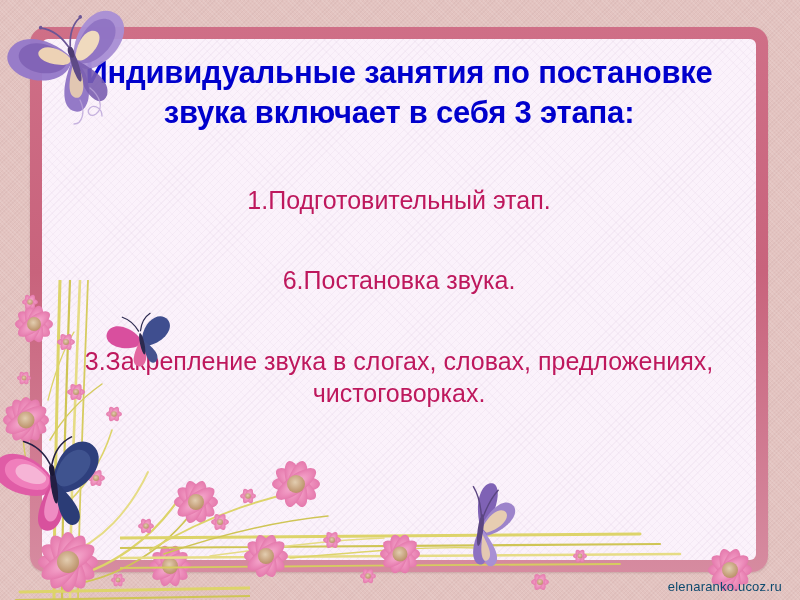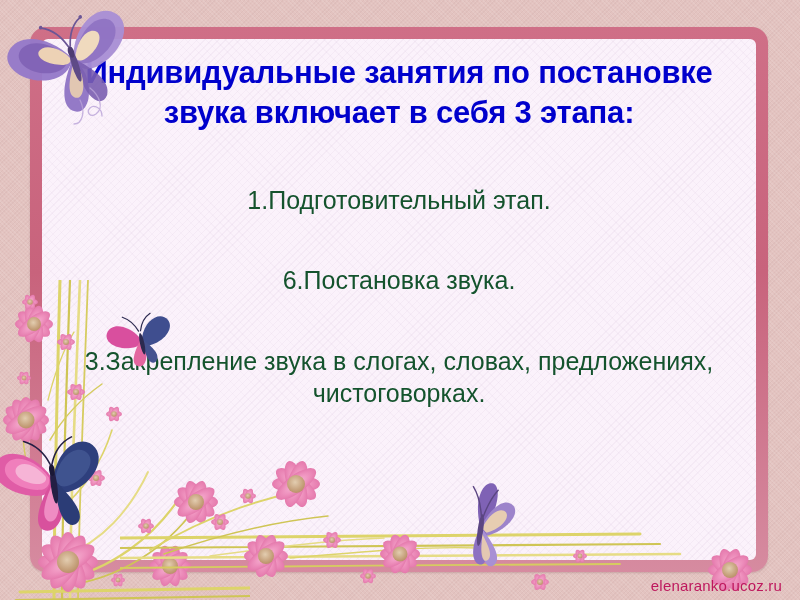--- a/index.html
+++ b/index.html
@@ -84,36 +84,36 @@
     white-space: pre-line;
   }
   .items {
     margin: 0;
     padding: 0;
     list-style: none;
   }
   .item {
     font-size: 25px;
     line-height: 1.30;
-    color: #14532d;
+    color: #be185d;
     font-weight: normal;
     white-space: pre-line;
   }
   .item-1 { margin-top: 50px; }
   .item-2 { margin-top: 48px; }
   .item-3 { margin-top: 48px; }
 
   
   .watermark {
     position: absolute;
     right: 18px;
     bottom: 6px;
     z-index: 6;
-    font-size: 15px;
-    color: #be185d;
+    font-size: 13px;
+    color: #0c4a6e;
     letter-spacing: 0.2px;
   }
 
   
   .decor {
     position: absolute;
     z-index: 5;
     pointer-events: none;
   }
   .decor-corner-tl { left: -6px;  top: -4px;  width: 150px; height: 150px; }

